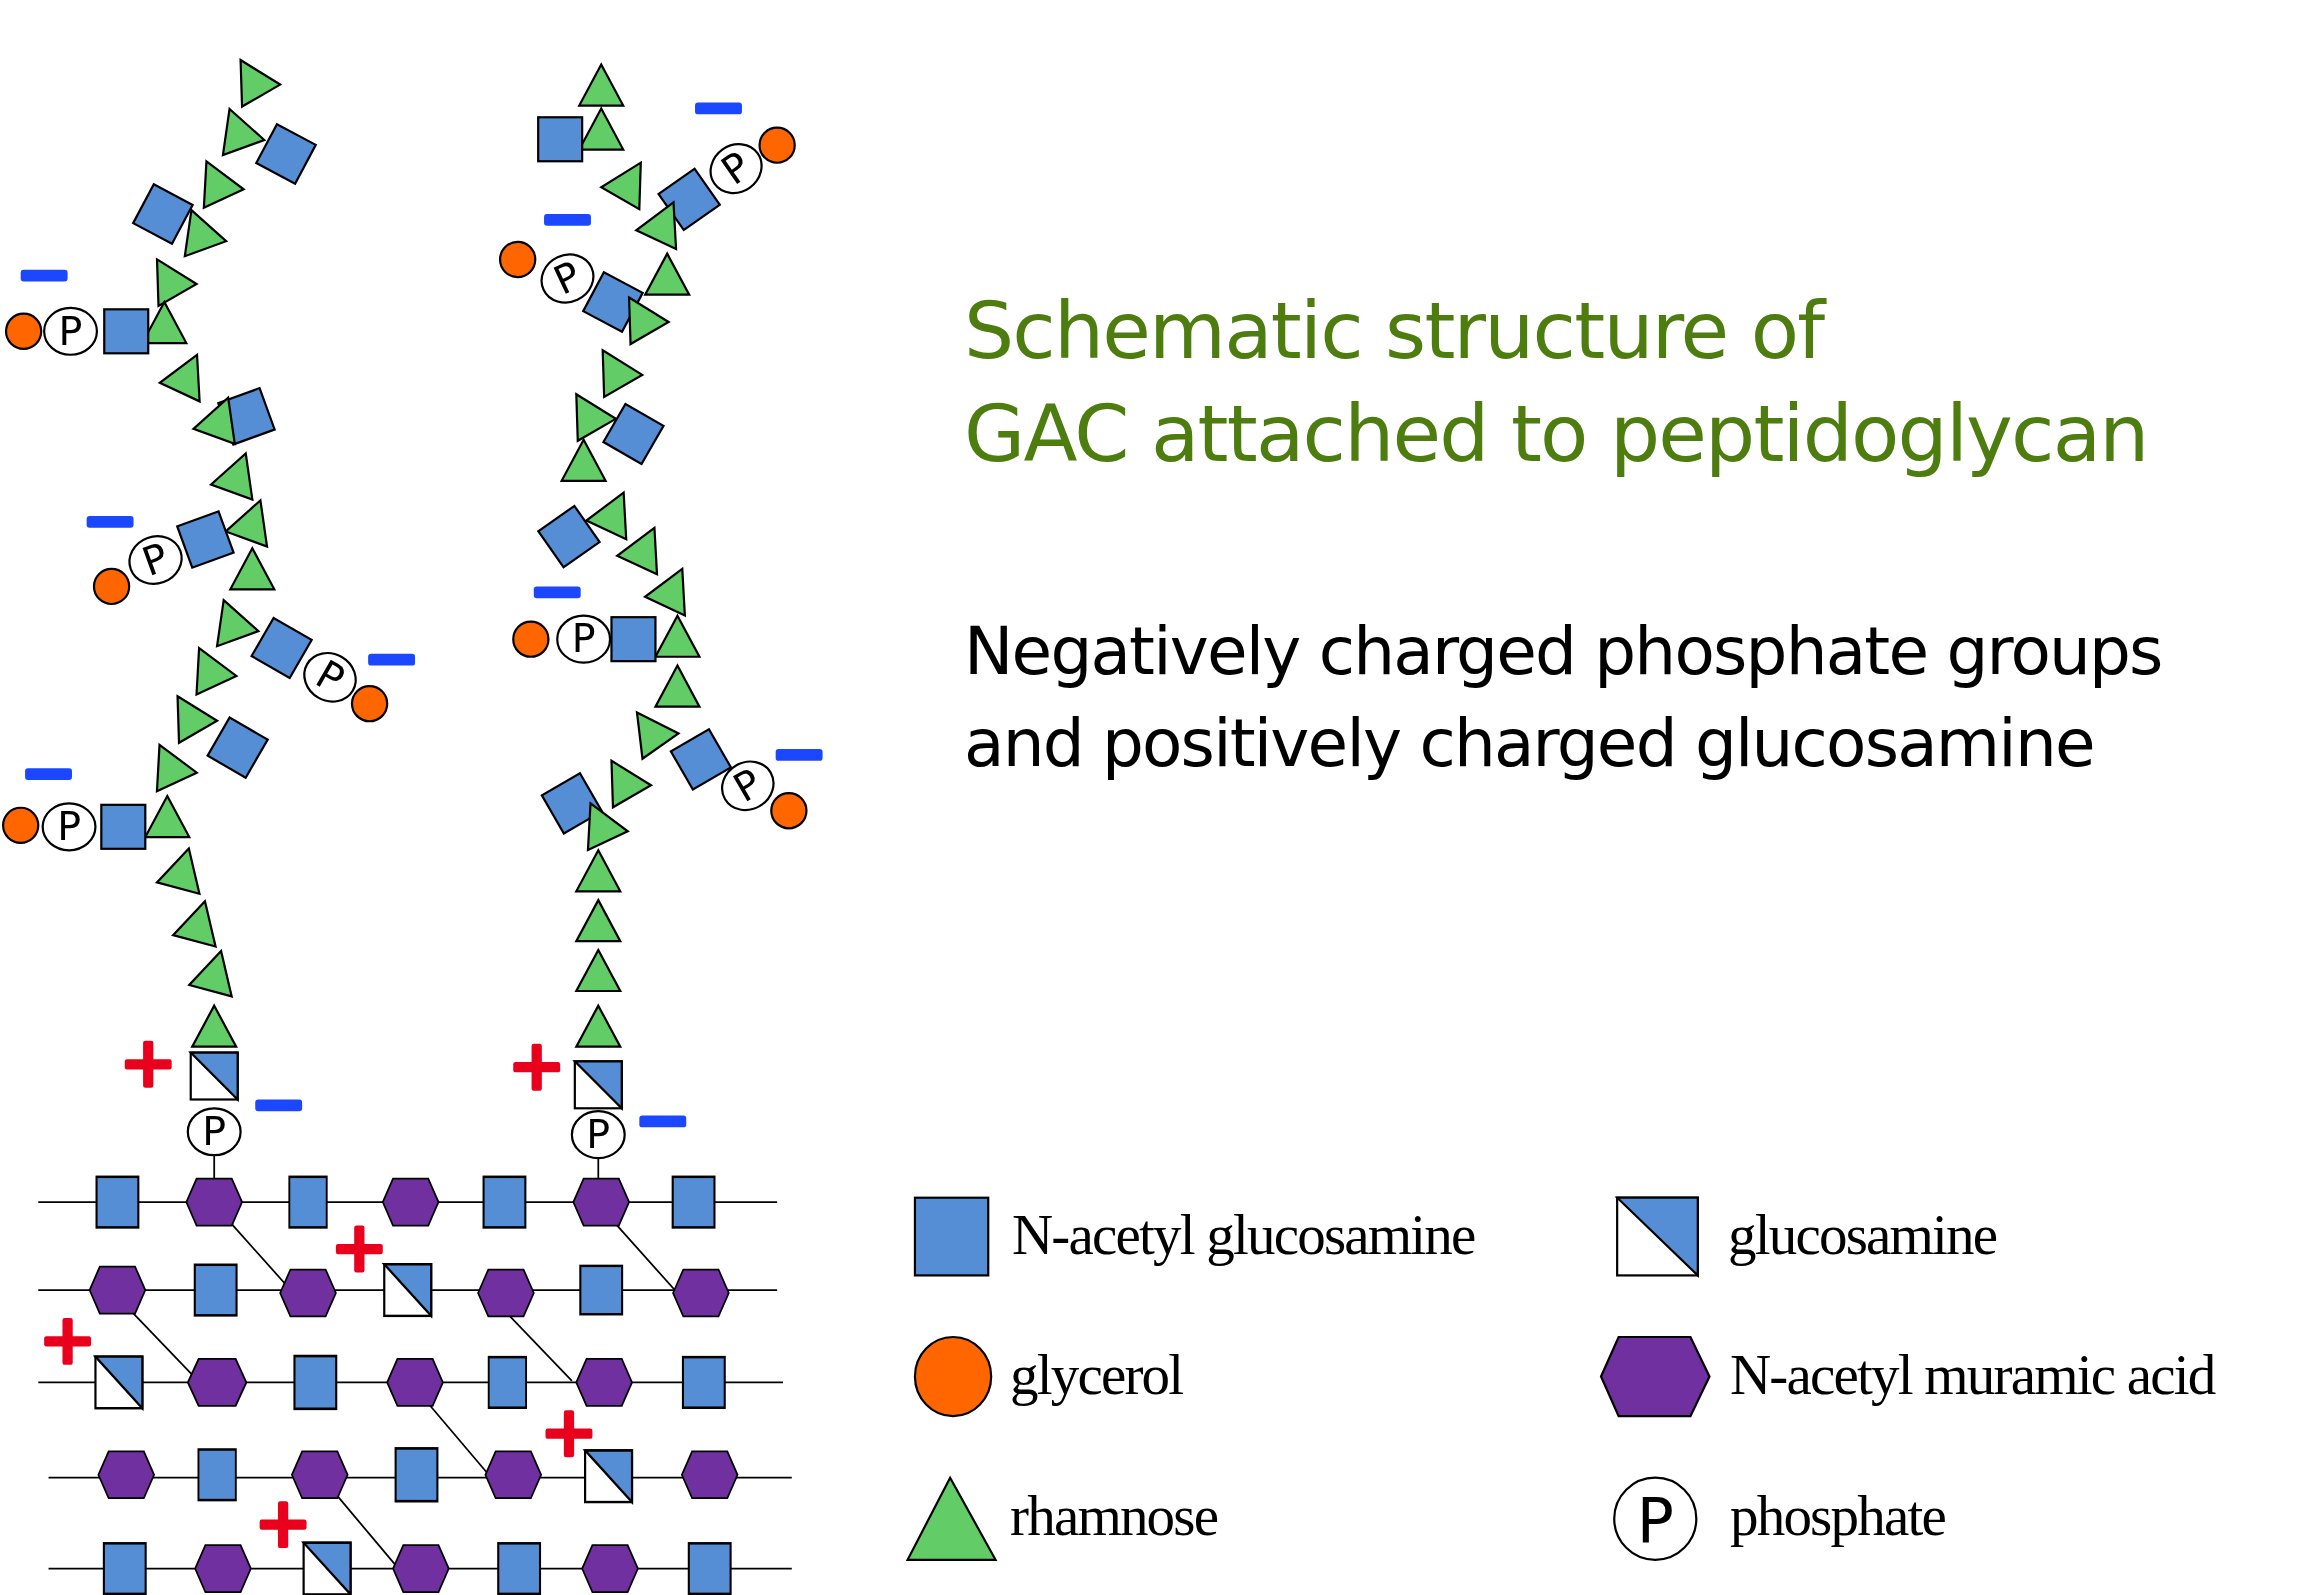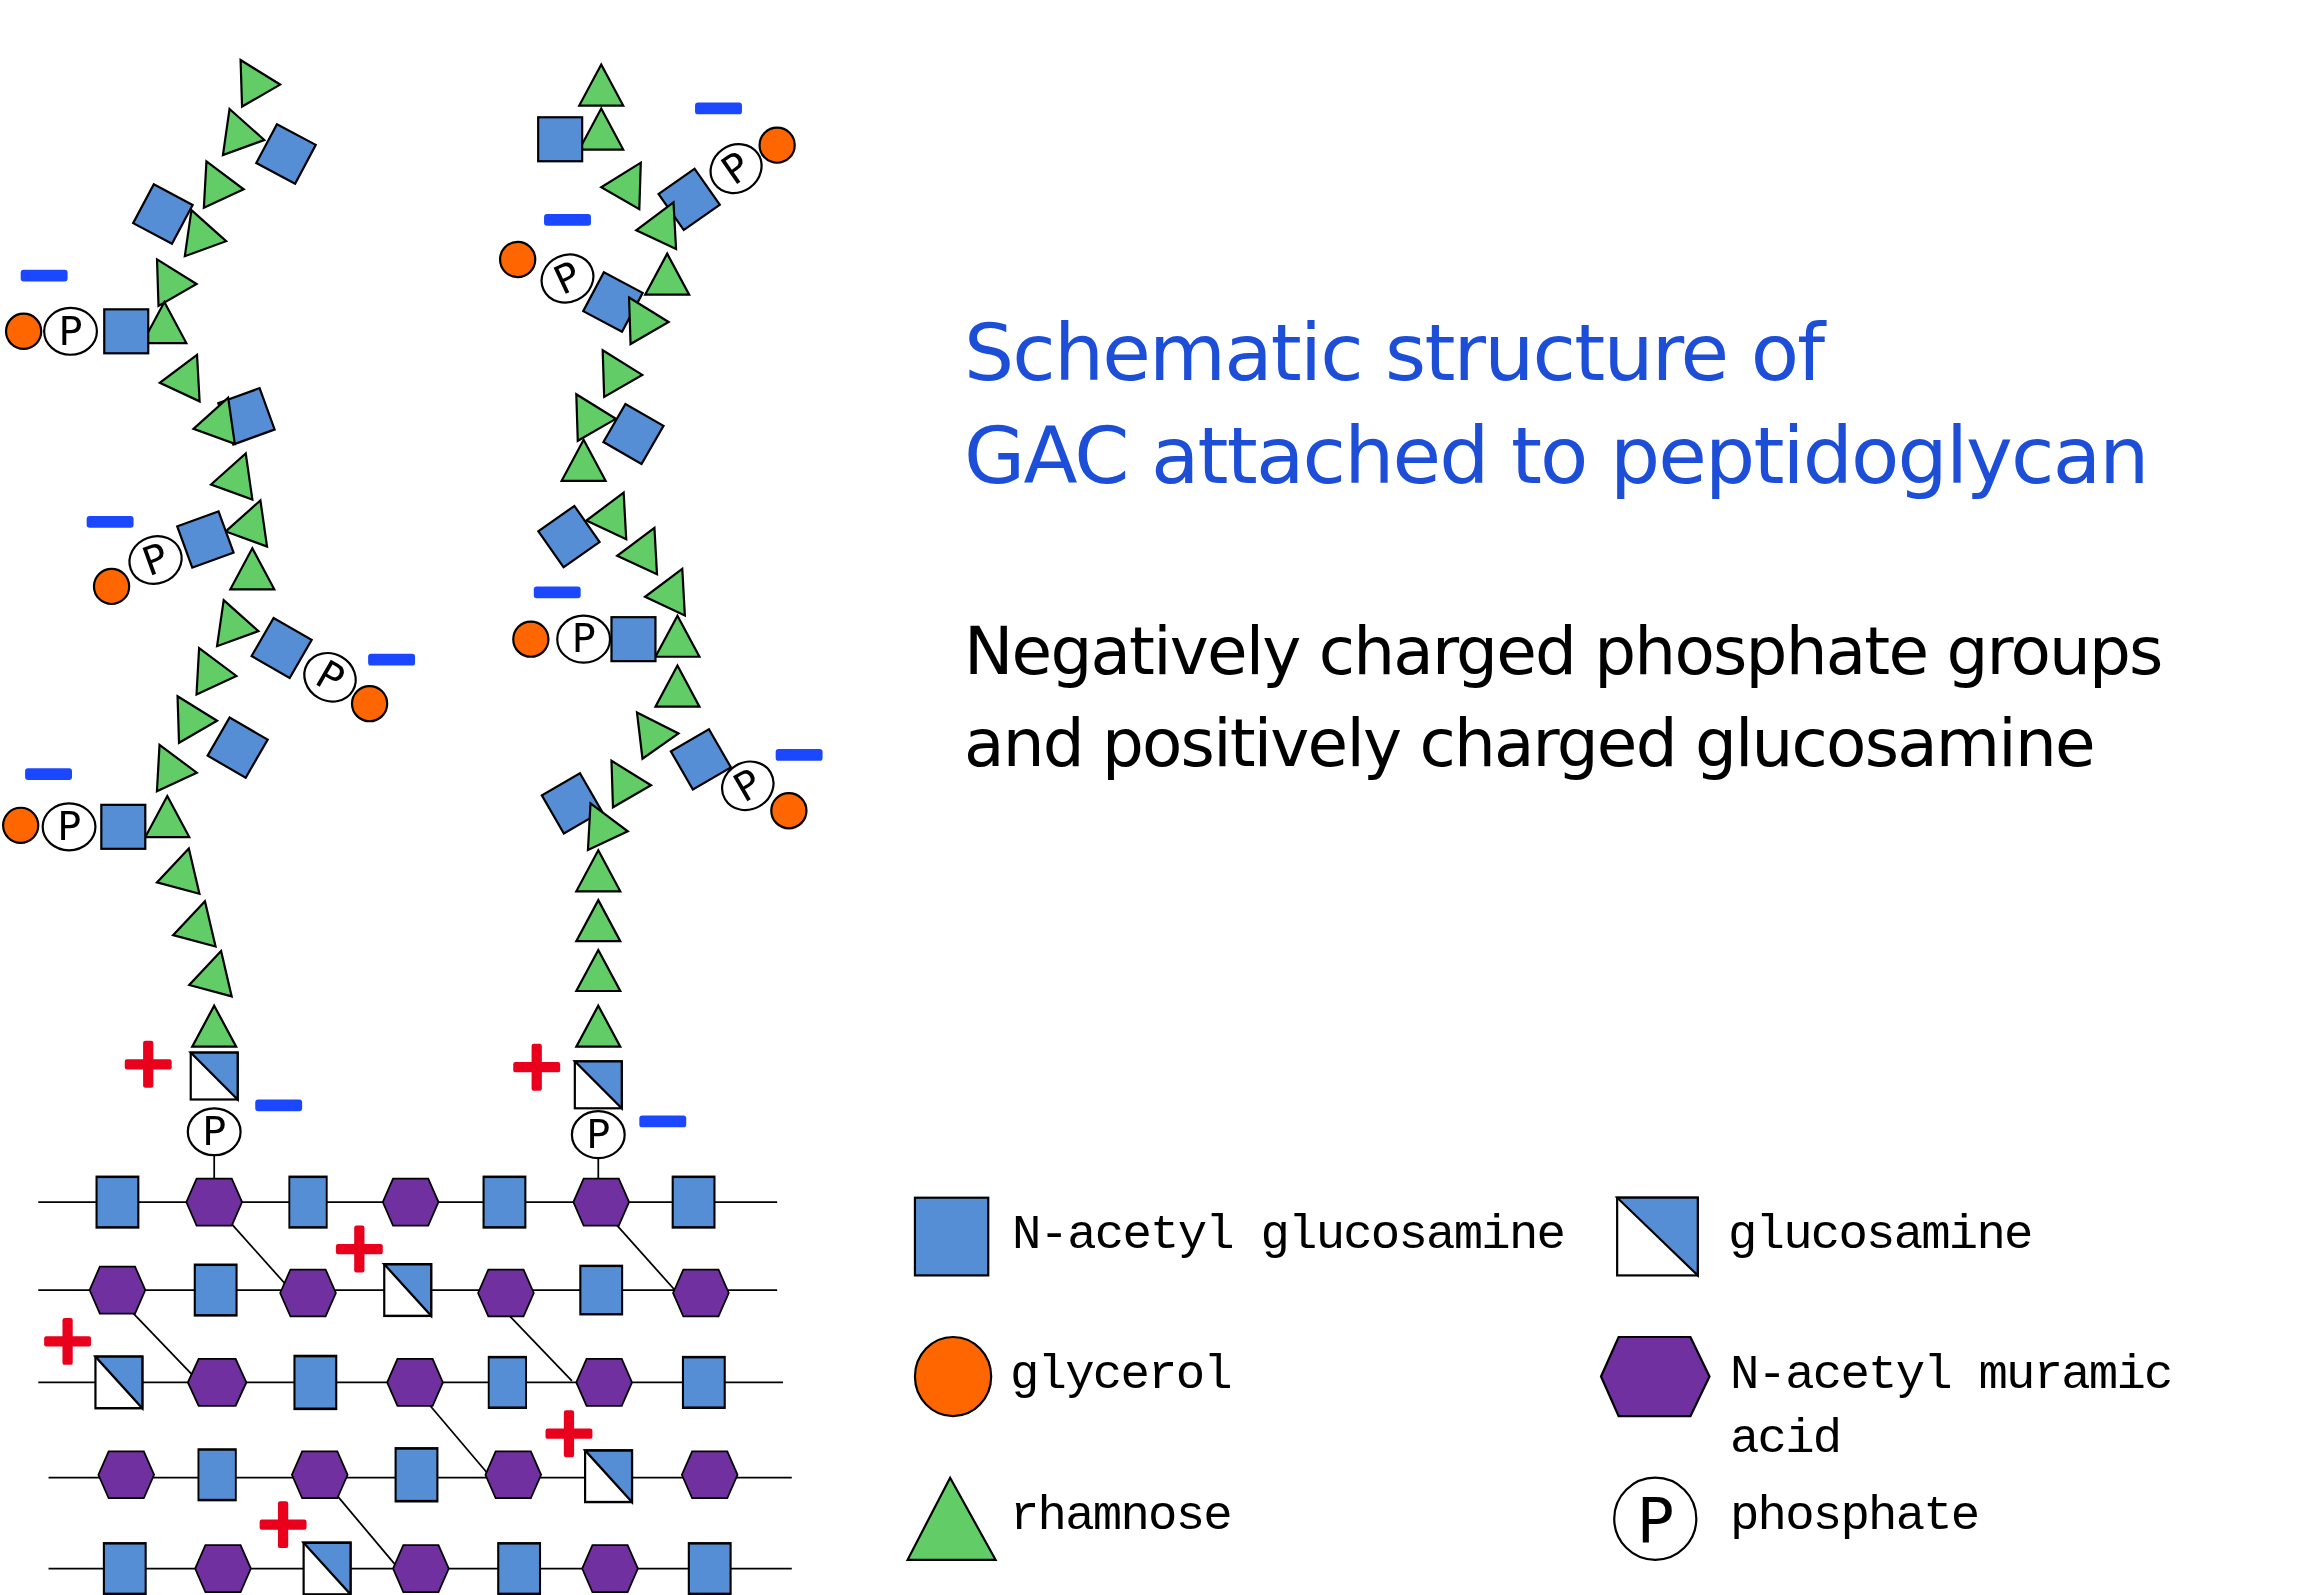--- a/index.html
+++ b/index.html
@@ -1,20 +1,20 @@
 <!DOCTYPE html>
 <html style="font-size:14.7px"><head>
 <meta charset="utf-8">
 <style>
   html, body { margin:0; padding:0; background:#ffffff; }
   body { width:2299px; height:1595px; position:relative; overflow:hidden; font-family:"Liberation Sans", "DejaVu Sans", sans-serif; }
   #canvas { position:absolute; left:0; top:0; width:2299px; height:1595px; }
-  .title { position:absolute; left:964px; top:302px; font-size:79px; line-height:103px; color:#1d4ed8; font-family:"DejaVu Sans", sans-serif; letter-spacing:-1.8px; }
+  .title { position:absolute; left:964px; top:280px; font-size:79px; line-height:103px; color:#4d7c0f; font-family:"DejaVu Sans", sans-serif; letter-spacing:-1.8px; }
   .subtitle { position:absolute; left:964px; top:606px; font-size:66px; line-height:92px; color:#000; font-family:"DejaVu Sans", sans-serif; letter-spacing:-1.8px; }
-  .legend-label { position:absolute; font-size:49px; color:#000; font-family:Liberation Mono, monospace; letter-spacing:-1.8px; line-height:64px; }
+  .legend-label { position:absolute; font-size:57px; color:#000; font-family:Liberation Serif, serif; letter-spacing:-1.8px; line-height:64px; }
   .line { display:block; }
 </style>
 </head>
 <body>
 
 <svg id="canvas" viewBox="0 0 1568 1088" width="2299" height="1595" xmlns="http://www.w3.org/2000/svg">
   <defs>
     <g id="sq">
         <rect x="-15" y="-15" width="30" height="30" fill="#558ED5" stroke="#000" stroke-width="1.5"></rect>
       </g>

